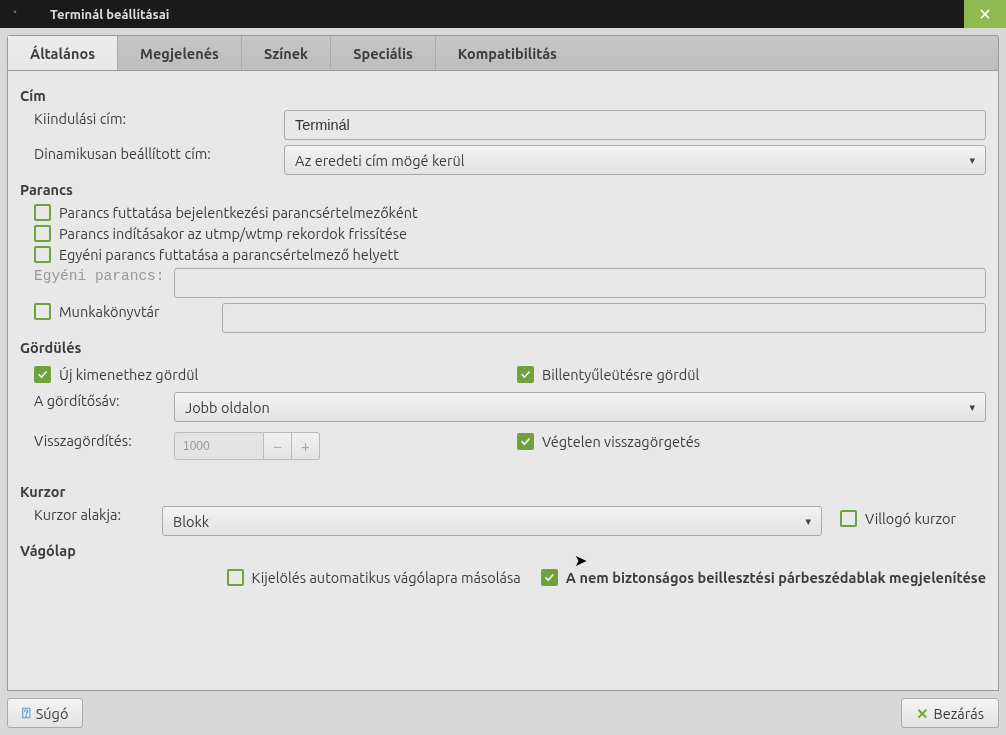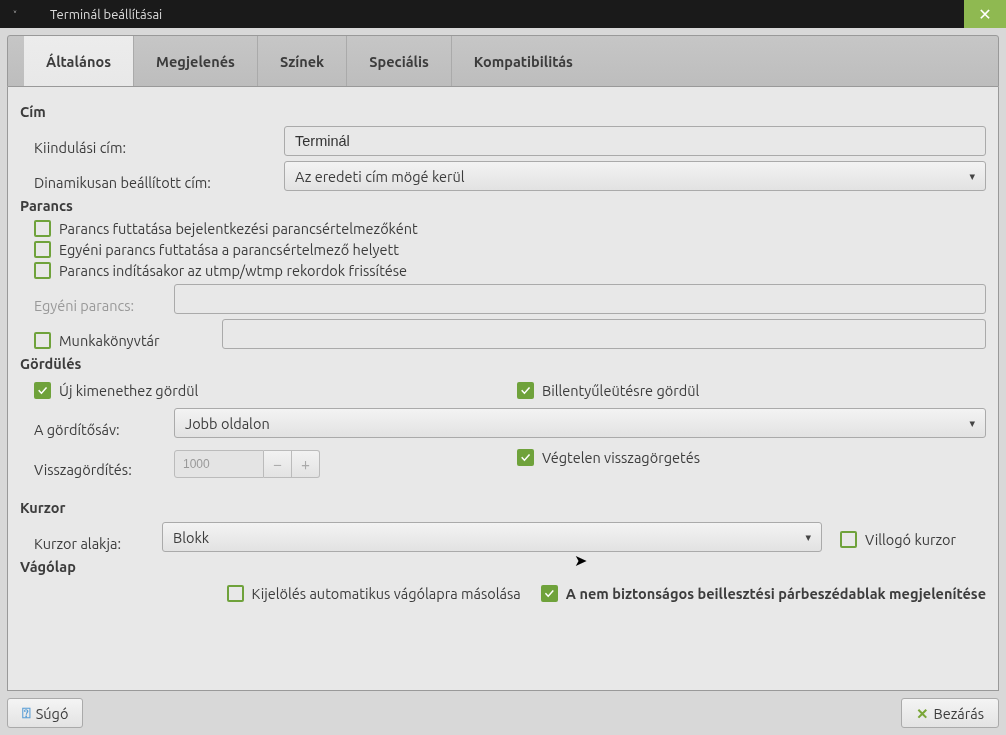--- a/index.html
+++ b/index.html
@@ -1,38 +1,38 @@
 <!DOCTYPE html>
 <html><head>
 <meta charset="utf-8">
 <style>
 * { box-sizing: border-box; margin: 0; padding: 0; }
 body { font-family: "Ubuntu","Noto Sans",sans-serif; font-size: 14.5px; color:#3c3c3c; background:#2c2c2c; width:1006px; height:735px; overflow:hidden; }
 .titlebar { background:#1a1a1a; height:28px; display:flex; align-items:center; color:#ddd; }
 .titlebar .chev { width:30px; display:flex; justify-content:center; font-size:11px; }
-.title { flex:1; padding-left:20px; font-size:13px; }
+.title { flex:1; padding-left:20px; font-size:13px;font-weight:bold; }
 .closebtn { width:42px; height:28px; background:#8fb951; display:flex; align-items:center; justify-content:center; color:#fff; cursor:pointer; }
 .closebtn span { font-size:16px;}
 .window { background:#d8d8d8; padding:7px; height:707px; display:flex; flex-direction:column; }
-.tabs { display:flex; background:linear-gradient(#c6c6c6,#bdbdbd); border:1px solid #999; border-radius:3px 3px 0 0; height:52px;padding-left:16px; }
+.tabs { display:flex; background:linear-gradient(#c6c6c6,#bdbdbd); border:1px solid #999; border-radius:3px 3px 0 0; height:36px; }
 .tab { display:flex; align-items:center; justify-content:center; padding:0 22px; font-weight:bold; color:#3c3c3c; border-right:1px solid #aaa; cursor:pointer; }
 .tab:last-child { border-right:none; }
 .tab.active { background:linear-gradient(#ececec,#e8e8e8); }
 .panel { background:#e8e8e8; border:1px solid #999; border-top:none; flex:1; padding:10px 12px 10px 12px; }
 .section-title { font-weight:bold; margin-top:6px; margin-bottom:6px; }
-.row { display:flex; align-items:flex-end; margin:5px 0 5px 14px; min-height:30px; }
+.row { display:flex; align-items:flex-start; margin:5px 0 5px 14px; min-height:30px; }
 .label { }
 .textinput { flex:1; height:30px; border:1px solid #aaa; border-radius:3px; padding:0 10px; background:#e8e8e8; font-size:14.5px; color:#333; }
 .dropdown { flex:1; height:30px; border:1px solid #aaa; border-radius:3px; background:linear-gradient(#f3f3f3,#e2e2e2); display:flex; align-items:center; padding:12px 10px; cursor:pointer; position:relative; }
 .dropdown::after { content:"▾"; position:absolute; right:10px; color:#444; font-size:11px; }
 .check { display:flex; align-items:center; margin:4px 0 4px 14px; cursor:pointer; }
 .checkbox { width:17px; height:17px; border:2px solid #6fa23b; border-radius:2px; margin-right:8px; display:inline-flex; align-items:center; justify-content:center; flex-shrink:0; }
 .checkbox.checked { background:#6fa23b; }
 .checkbox.checked::after { content:"✓"; color:#fff; font-size:13px; font-weight:bold; line-height:1; }
-.disabled { color:#999; }
+.disabled { color:#999;font-family:Liberation Mono, monospace; }
 .spingrp { display:flex; }
 .spin { width:90px; height:28px; border:1px solid #bbb; border-radius:3px 0 0 3px; background:#e4e4e4; padding:0 8px; color:#999; font-size:12px; }
 .spinbtn { width:28px; height:28px; border:1px solid #bbb; border-left:none; background:linear-gradient(#f2f2f2,#e3e3e3); display:flex; align-items:center; justify-content:center; color:#aaa; cursor:pointer; font-size:16px; }
 .spinbtn:last-child { border-radius:0 3px 3px 0; }
 .footer { display:flex; justify-content:space-between; margin-top:7px; }
 .btn { height:30px; border:1px solid #aaa; border-radius:3px; background:linear-gradient(#f4f4f4,#e3e3e3); padding:0 14px; display:flex; align-items:center; cursor:pointer; font-size:14.5px; }
 .btn .ic { margin-right:5px; font-weight:bold; }
 .cols2 { display:flex; }
 .cols2 > div { flex:1; }
 .cursor-pointer-fake { position:absolute; left:574px; top:551px; font-size:16px; color:#000; pointer-events:none; }
@@ -72,25 +72,25 @@
         </div>
     </div>
 
     <div class="section-title">Parancs</div>
     <div class="check">
         <span class="checkbox"></span>
         <span>Parancs futtatása bejelentkezési parancsértelmezőként</span>
       </div>
     <div class="check">
         <span class="checkbox"></span>
-        <span>Egyéni parancs futtatása a parancsértelmező helyett</span>
+        <span>Parancs indításakor az utmp/wtmp rekordok frissítése</span>
       </div>
     <div class="check">
         <span class="checkbox"></span>
-        <span>Parancs indításakor az utmp/wtmp rekordok frissítése</span>
+        <span>Egyéni parancs futtatása a parancsértelmező helyett</span>
       </div>
     <div class="row">
       <div class="label disabled" style="width:140px">Egyéni parancs:</div>
       <input class="textinput" disabled="" style="">
     </div>
     <div class="row" style="margin-left:14px;">
       <span class="checkbox" style="margin-right:8px;"></span>
       <div class="label" style="width:163px">Munkakönyvtár</div>
       <input class="textinput" disabled="" style="">
     </div>

